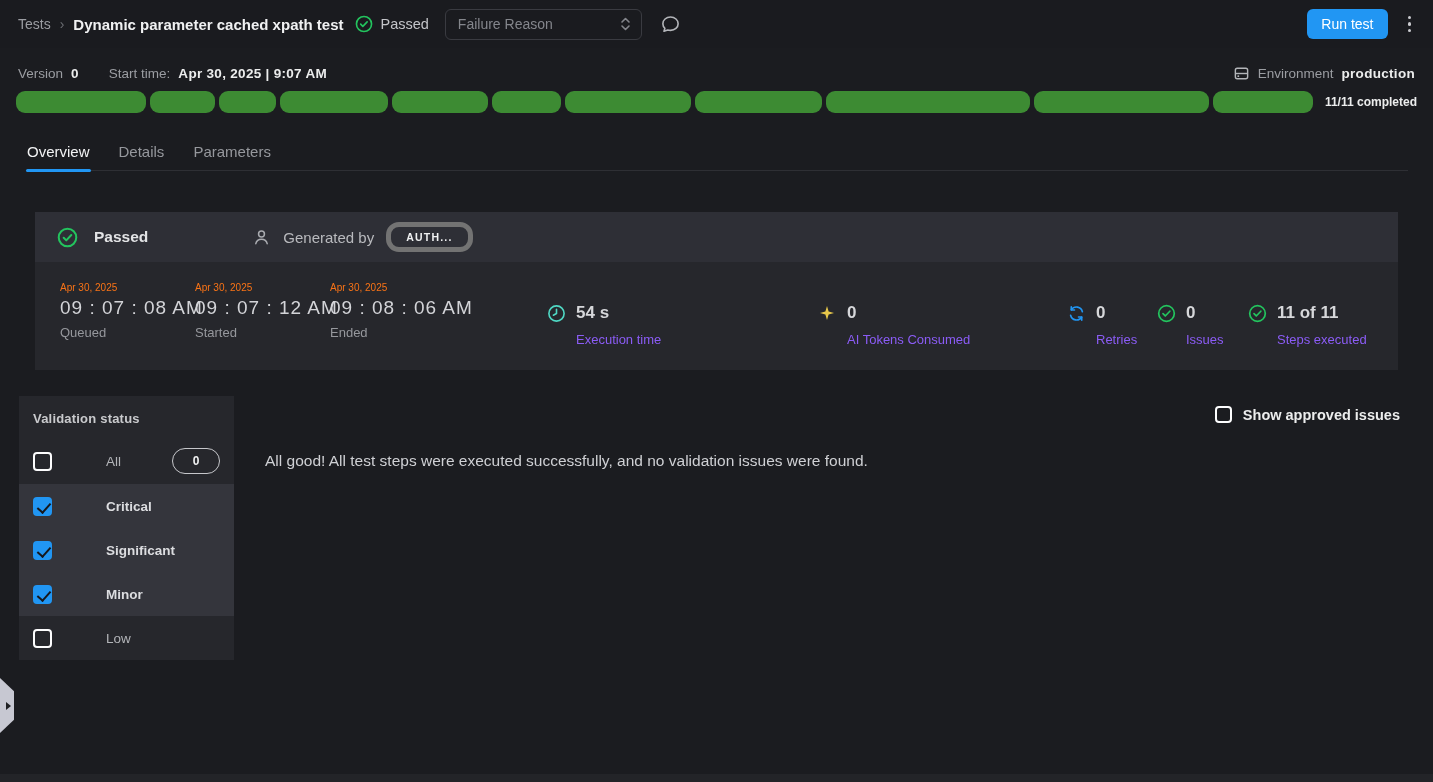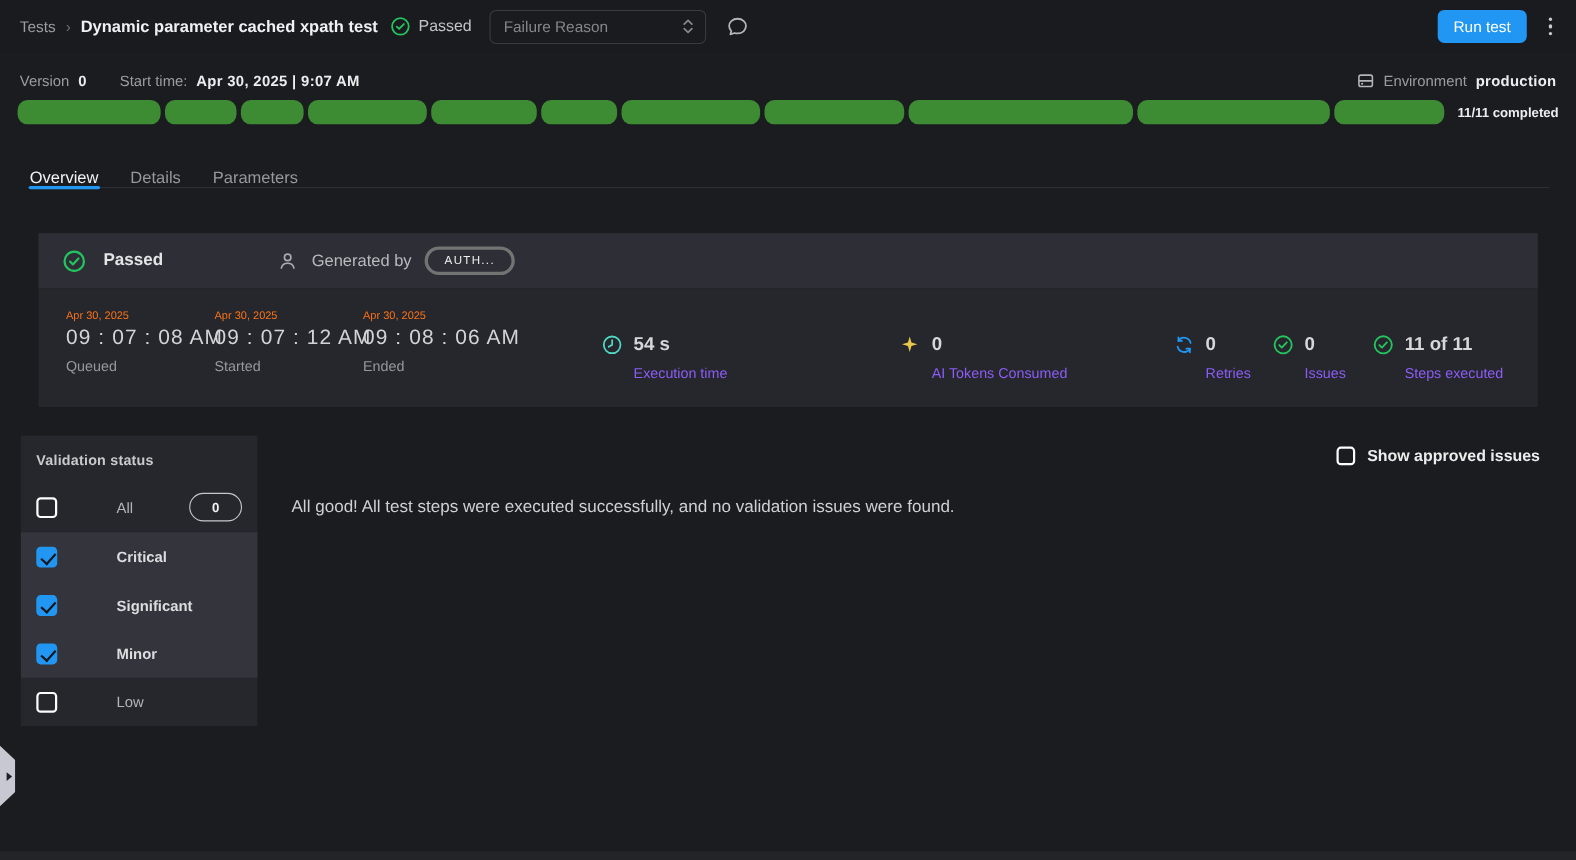--- a/index.html
+++ b/index.html
@@ -4,21 +4,21 @@
 <style>
   * { margin:0; padding:0; box-sizing:border-box; }
   html,body { width:1433px; height:782px; }
   body {
     background:#1b1c20;
     font-family:"Liberation Sans", sans-serif;
     color:#e8e9ea;
     position:relative;
     overflow:hidden;
   }
-  .abs { position:absolute;align-items:flex-end; }
+  .abs { position:absolute; }
 
   
   .topbar { top:0; left:0; right:0; height:48px; display:flex; align-items:center; padding:0 22px 0 18px; background:#1a1b1f; }
   .crumb { color:#9b9da2; font-size:14px; }
   .crumb-sep { color:#6b6d72; margin:0 9px; font-size:14px; }
   .page-title { color:#f0f1f2; font-size:15px; font-weight:700; }
   .status-inline { display:flex; align-items:center; margin-left:12px; gap:7px; }
   .status-inline .txt { color:#c3c4c8; font-size:14.5px; }
   .select-box {
     margin-left:16px; width:197px; height:31px; border:1px solid #3a3b41; border-radius:6px;
@@ -53,22 +53,22 @@
   .tab.active { color:#f2f3f4; font-weight:500; }
   .tab.active::after { content:""; position:absolute; left:0; right:0; bottom:-2px; height:3px; background:#2196f3; border-radius:2px; }
 
   
   .card { top:212px; left:35px; width:1363px; }
   .card-head { height:50px; background:#2e2f36; display:flex; align-items:center; padding:0 22px; }
   .card-head .passed { font-size:15.5px; font-weight:700; color:#e3e4e6; margin-left:16px; }
   .gen-wrap { display:flex; align-items:center; margin-left:104px; gap:12px; }
   .gen-label { color:#b9babe; font-size:15px; }
   .pill {
-    border:3px solid #737373; border-radius:13px; padding:4px 15px; color:#f0f1f2;
-    font-size:10.5px; font-weight:400; letter-spacing:1.2px;
+    border:5px solid #737373; border-radius:13px; padding:4px 15px; color:#f0f1f2;
+    font-size:10.5px; font-weight:700; letter-spacing:1.2px;
   }
   .card-body { height:108px; background:#26272c; position:relative; }
   .ts-group { position:absolute; top:20px; }
   .ts-date { font-size:10px; color:#f97316; }
   .ts-time { font-size:19px; color:#d3d4d8; letter-spacing:1px; margin-top:4px; }
   .ts-label { font-size:13px; color:#96989d; margin-top:6px; }
   .metric { position:absolute; top:41px; display:flex; gap:9px; }
   .metric .mcol { display:flex; flex-direction:column; }
   .metric .mval { font-size:17px; font-weight:700; color:#d6d7da; line-height:20px; }
   .metric .mlabel { font-size:13px; color:#8b5cf6; margin-top:9px; }

